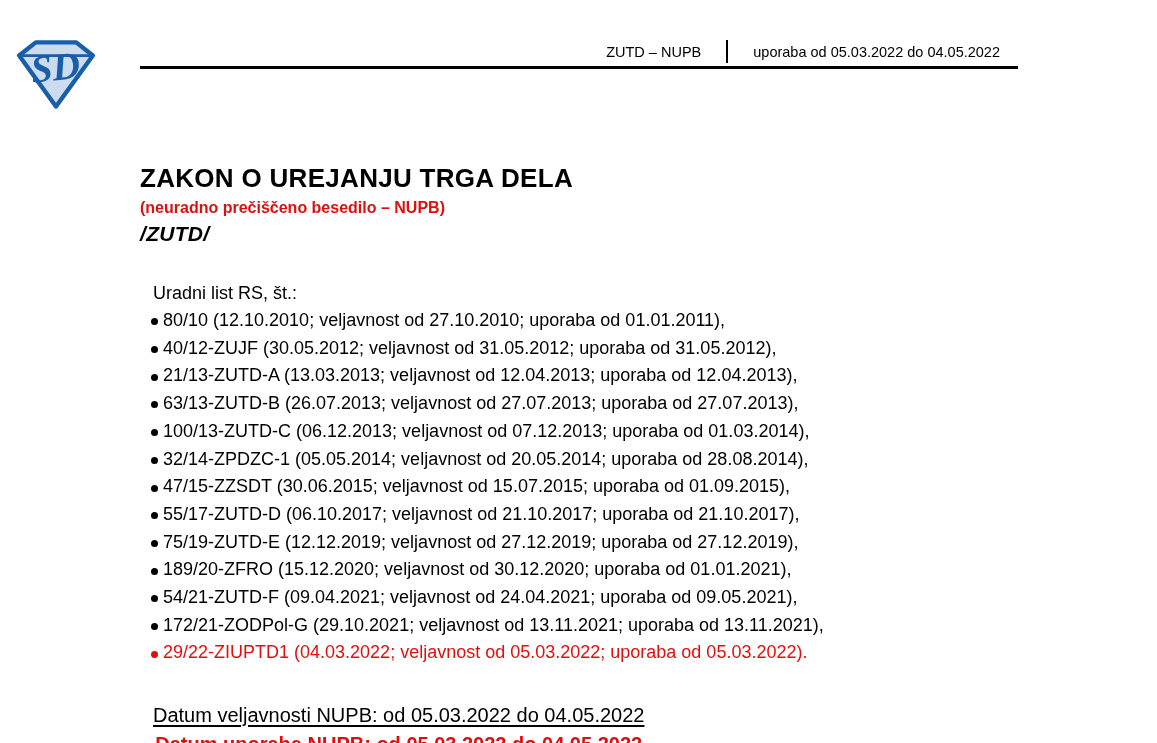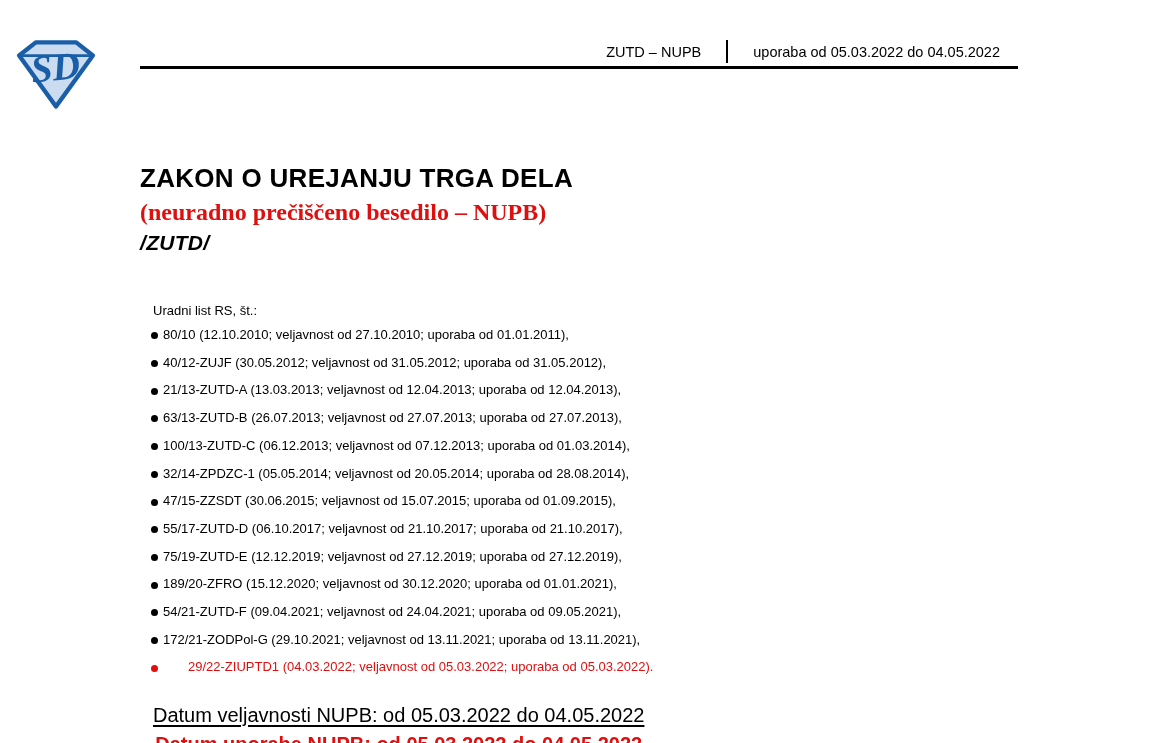--- a/index.html
+++ b/index.html
@@ -16,35 +16,35 @@
   .header-text{
     position:absolute;top:40px;right:157px;
     display:flex;align-items:center;gap:25px;
     font-size:14.5px;white-space:nowrap;
   }
   .vbar{width:2px;height:23px;background:#000;}
   .rule{position:absolute;left:140px;top:66px;width:878px;height:2.5px;background:#000;}
   
   .title-block{position:absolute;left:140px;top:163px;width:878px;text-align:left;}
   .doc-title{margin:0;font-size:26px;font-weight:bold;letter-spacing:.3px;}
-  .doc-subtitle{margin:5px 0 0 0;font-size:24px;font-weight:bold;color:var(--red);font-family:Liberation Serif, serif;}
+  .doc-subtitle{margin:5px 0 0 0;font-size:16px;font-weight:bold;color:var(--red);}
   .doc-short{margin:5px 0 16px 0;font-size:21px;font-weight:bold;font-style:italic;letter-spacing:.3px;}
   
-  .content{position:absolute;left:151px;top:283px;font-size:13px;margin-top:20px;}
+  .content{position:absolute;left:151px;top:283px;font-size:18px;}
   .list-heading{margin:0 0 3px 2px;}
   .gazette{list-style:none;margin:0;padding:0;}
   .gazette li{
     display:flex;align-items:flex-start;
     line-height:27.7px;white-space:nowrap;
   }
   .bullet{
     flex:0 0 auto;width:7px;height:7px;border-radius:50%;
     background:#000;margin-right:5px;align-self:center;margin-top:2px;
   }
-  .gazette li.red{color:var(--red);gap:25px;}
+  .gazette li.red{color:var(--red);}
   .gazette li.red .bullet{background:var(--red);}
   
   .dates{position:absolute;left:153px;top:701px;font-size:20px;line-height:28.5px;}
   .date-line{margin:0;text-decoration:underline;text-decoration-thickness:2px;text-underline-offset:3px;white-space:nowrap;text-align:center;}
   .date-line.red{color:var(--red);font-weight:bold;}
 </style>
 </head>
 <body>
 
 <div class="page">

